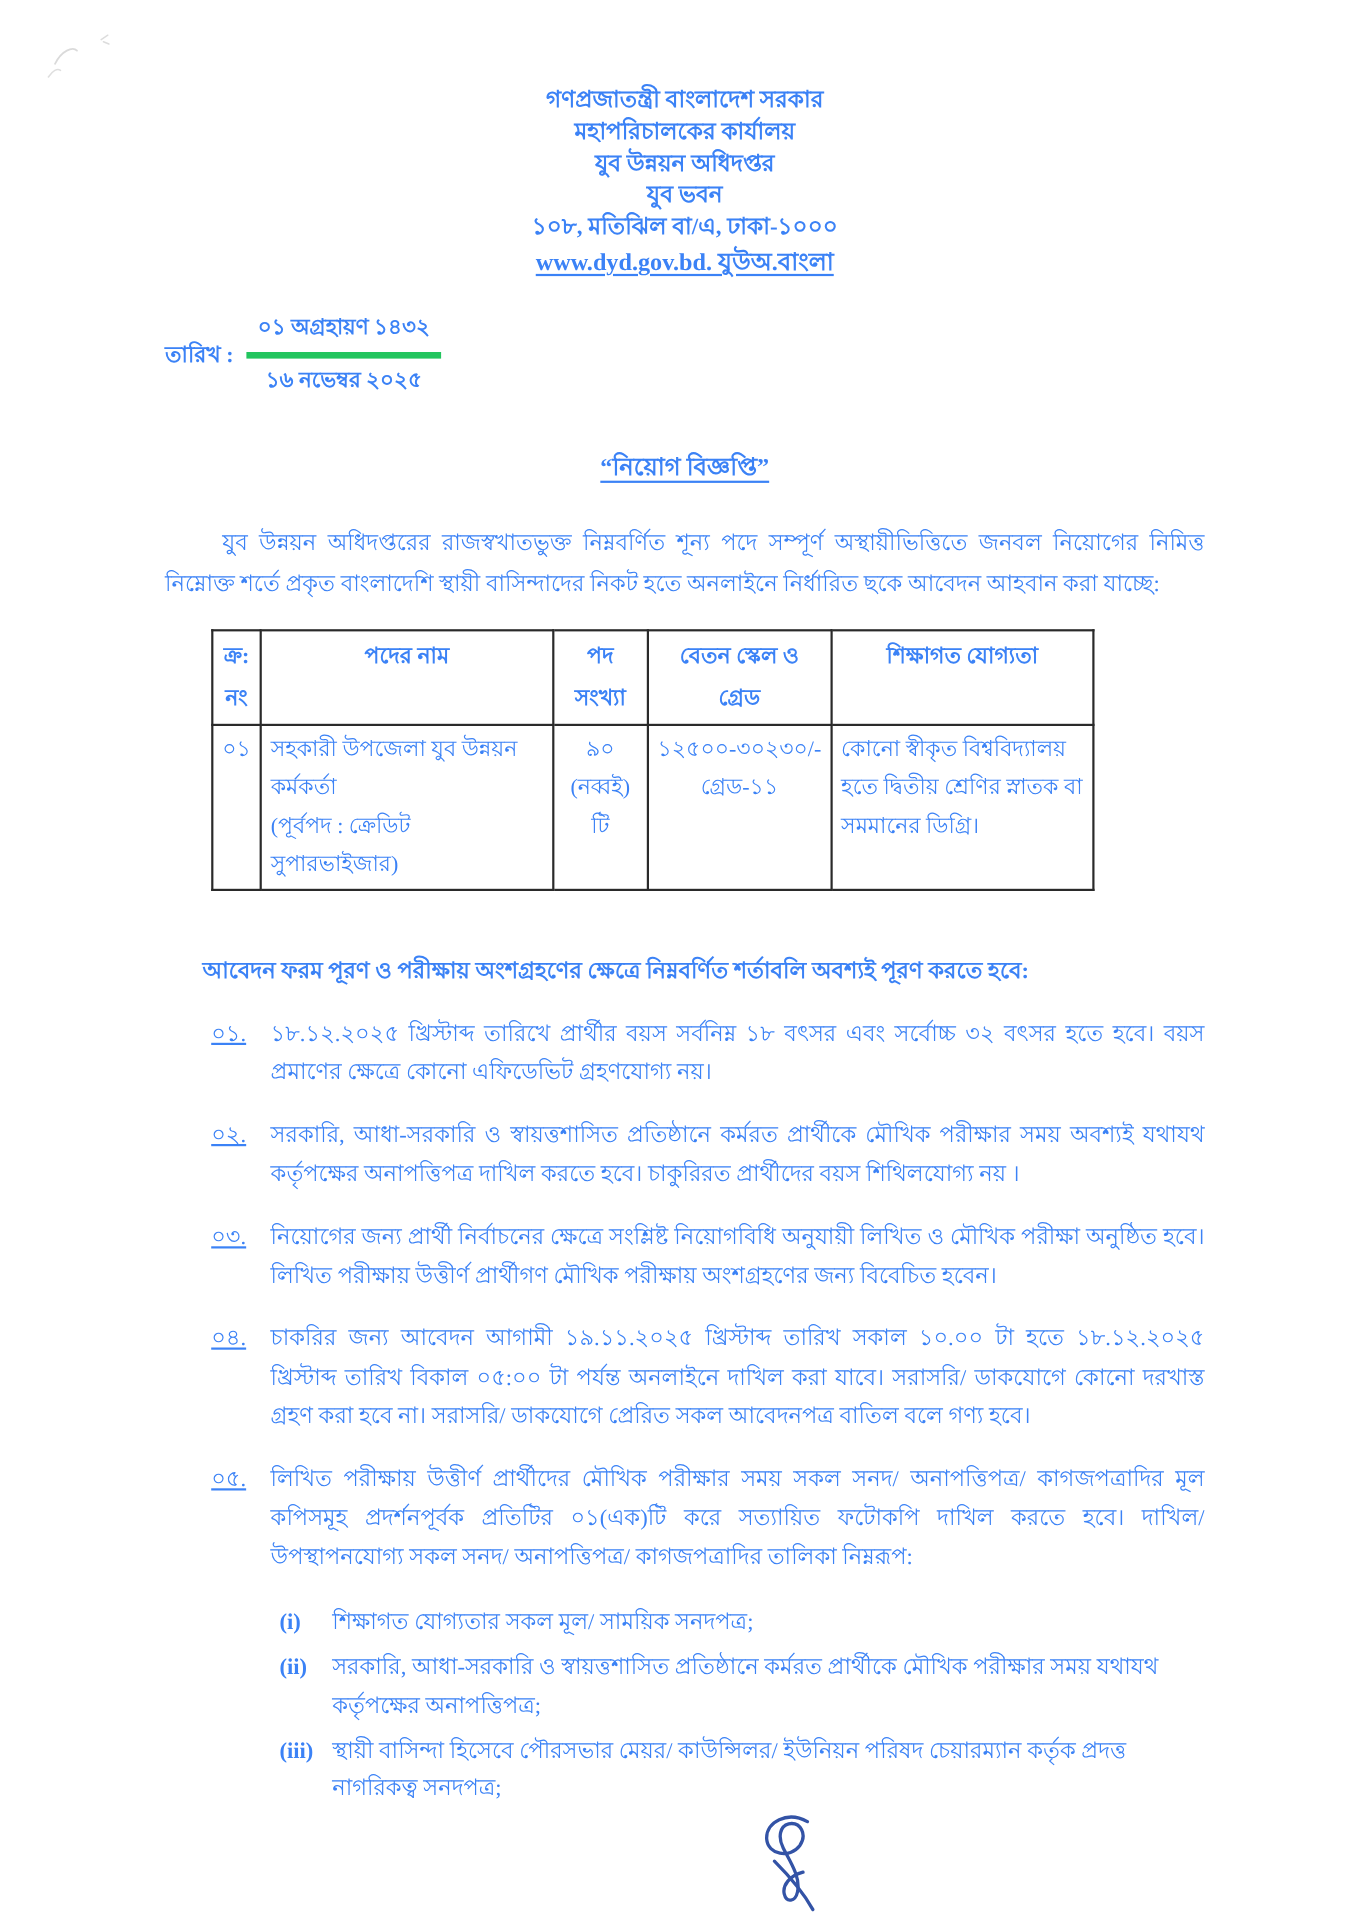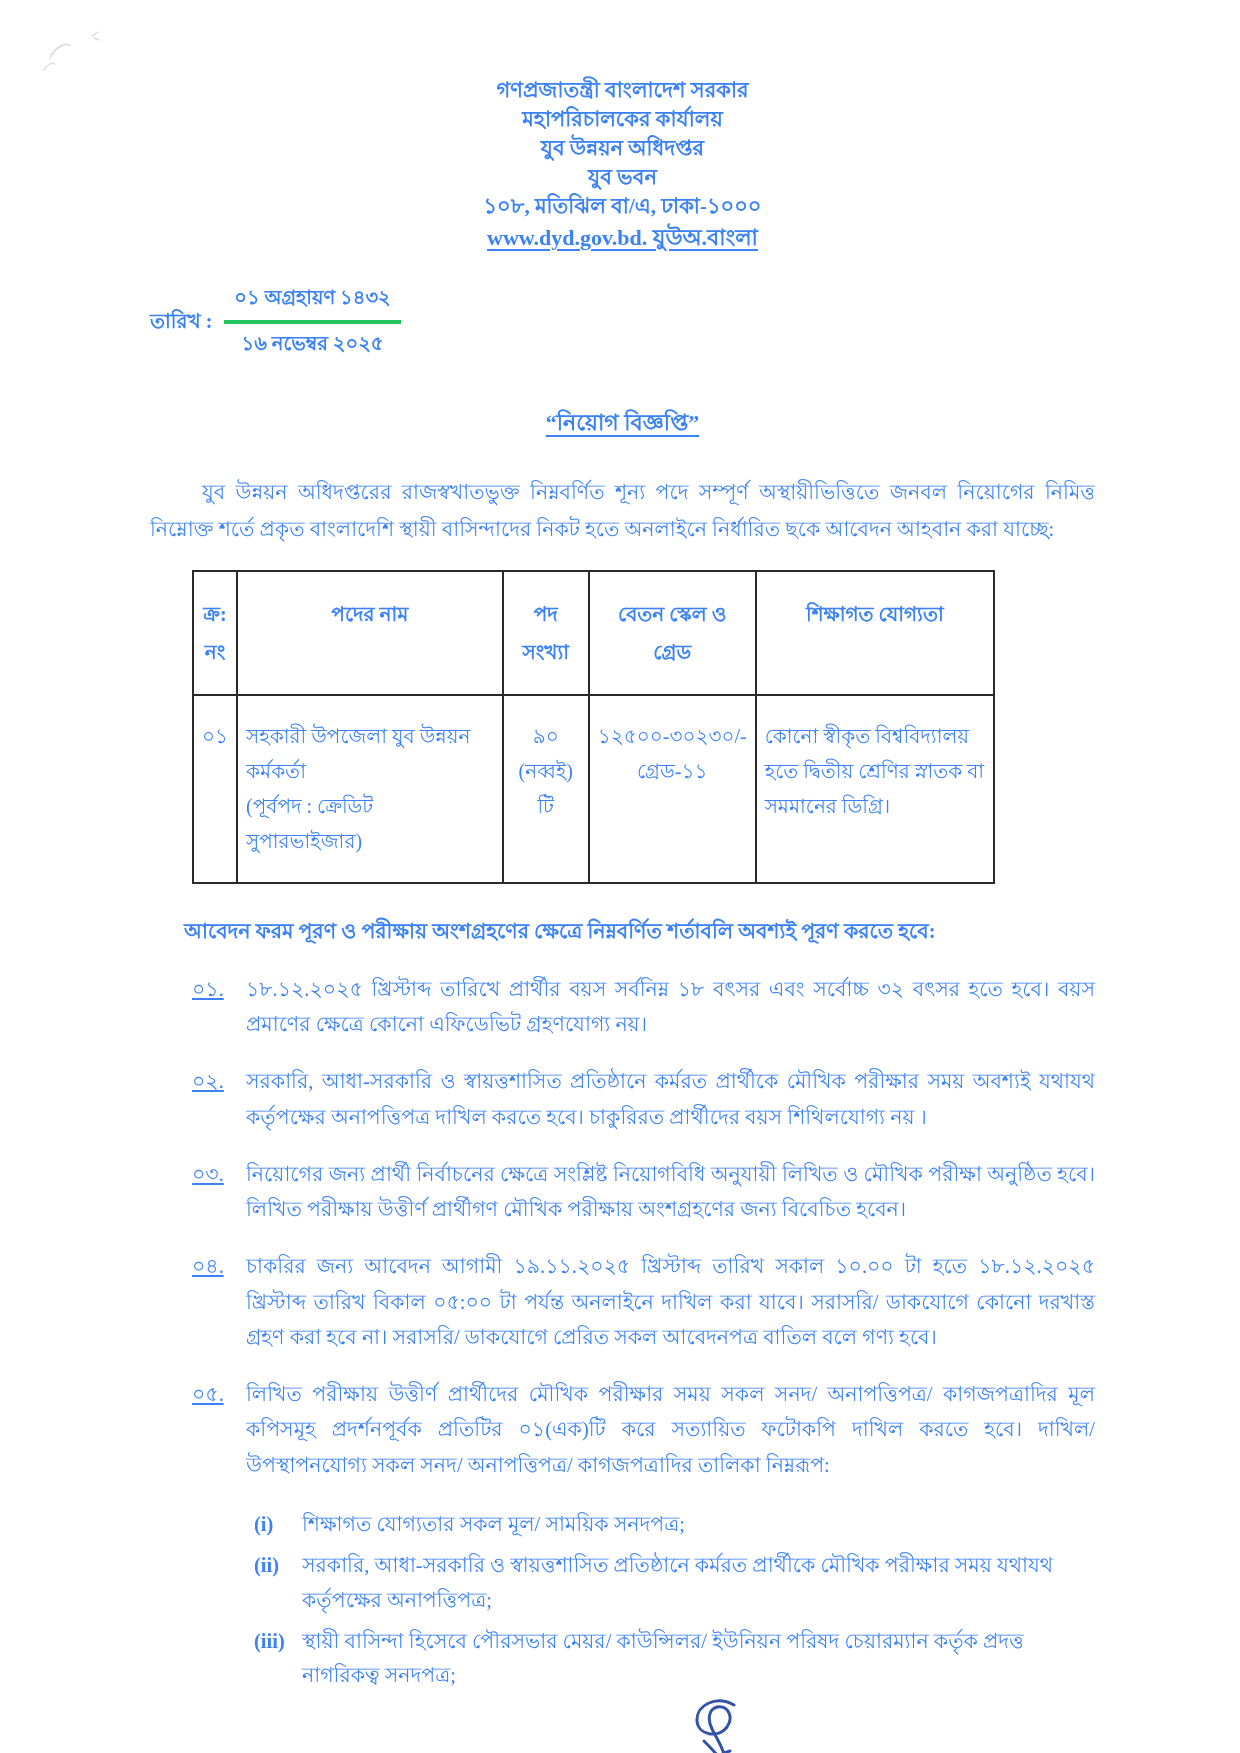--- a/index.html
+++ b/index.html
@@ -20,43 +20,43 @@
   .letterhead { text-align: center; font-size: 21px; font-weight: 700; line-height: 1.38; }
   .letterhead .line { white-space: nowrap; }
   .website { display: inline-block; margin-top: 2px; font-size: 22px; font-weight: 700;
              text-decoration: underline; text-underline-offset: 4px; }
 
   
   .memo-row { display: flex; justify-content: space-between; align-items: center;
               margin-top: 30px; font-size: 20px; font-weight: 600; }
   .date-block { display: flex; align-items: center; gap: 12px; }
   .date-stack { text-align: center; font-size: 19.5px; }
-  .date-top { padding: 0 10px 5px 10px; border-bottom: 4px solid #22c55e; }
+  .date-top { padding: 0 10px 5px 10px; border-bottom: 6px solid #22c55e; }
   .date-bottom { padding-top: 5px; }
 
   
   .notice-title { margin-top: 44px; text-align: center; font-size: 22px; font-weight: 700; font-family: Liberation Serif, serif; }
   .notice-title span { text-decoration: underline; text-underline-offset: 5px; }
 
   
   .intro { margin-top: 32px; font-size: 20.5px; line-height: 1.8; text-align: justify;
            text-indent: 52px; font-weight: 500; }
 
   
   table.post-table { margin: 22px 100px 0 42px; width: calc(100% - 142px);
                      border-collapse: collapse; font-size: 20px; }
-  table.post-table th, table.post-table td { border: 2px solid #2a2a2a; padding: 23px 8px; }
+  table.post-table th, table.post-table td { border: 2px solid #2a2a2a; padding: 4px 8px; }
   table.post-table th { font-weight: 700; vertical-align: top; text-align: center;
                         height: 84px; line-height: 1.9; }
   table.post-table td { vertical-align: top; height: 128px; line-height: 1.75; font-weight: 500; }
   td.c-center { text-align: center; }
   td.c-left { text-align: left; }
 
   
-  .cond-intro { margin-top: 32px; margin-left: 34px; font-size: 20.5px; font-weight: 600; }
+  .cond-intro { margin-top: 57px; margin-left: 34px; font-size: 20.5px; font-weight: 600; }
   .cond-item { display: flex; margin-top: 22px; font-size: 20.5px; line-height: 1.72; font-weight: 500; }
   .cond-num { flex: none; width: 54px; margin-left: 42px; text-decoration: underline; }
   .cond-text { flex: 1; text-align: justify; }
 
   .sub-list { margin-top: 24px; }
   .sub-item { display: flex; margin-top: 6px; font-size: 20.5px; line-height: 1.7; font-weight: 500; }
   .sub-num { flex: none; width: 48px; margin-left: 104px; font-family: "Liberation Serif", serif;
              font-weight: 700; }
   .sub-text { flex: 1; }
 

